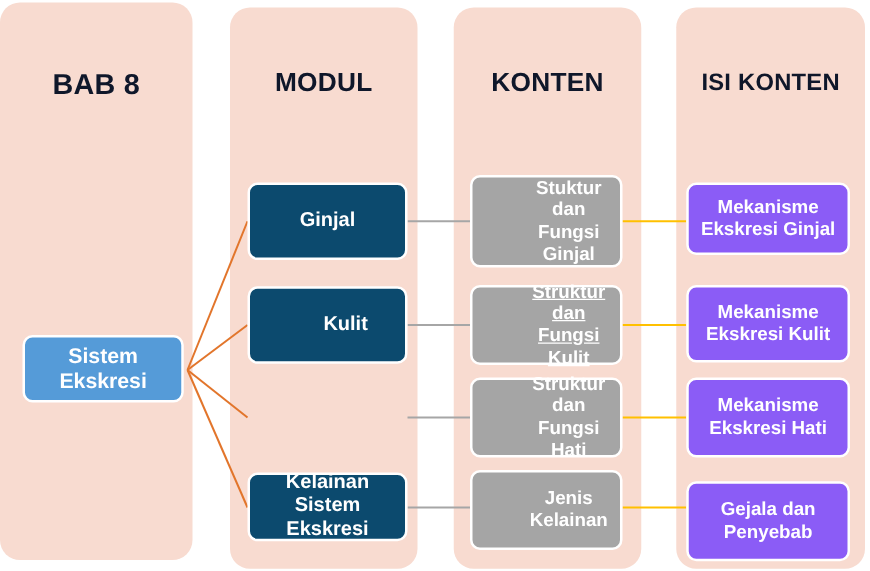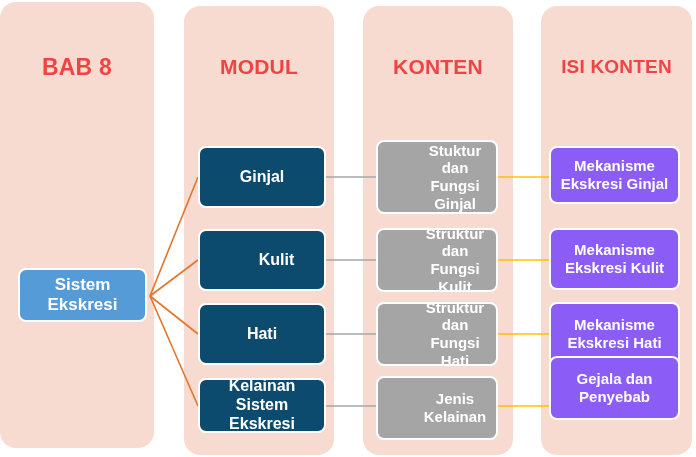--- a/index.html
+++ b/index.html
@@ -30,21 +30,21 @@
   }
   .panel-1 { left: 0px;   top: 2px; width: 154px; height: 446px; }
   .panel-2 { left: 184px; top: 6px; width: 150px; height: 449px; }
   .panel-3 { left: 363px; top: 6px; width: 150px; height: 449px; }
   .panel-4 { left: 541px; top: 6px; width: 151px; height: 449px; }
 
   
   .col-title {
     position: absolute;
     text-align: center;
-    color: #ef4444;
+    color: #0f172a;
     font-weight: bold;
     letter-spacing: 0.2px;
     white-space: nowrap;
   }
   .col-title-1 { left: 0px;   top: 54px; width: 154px; font-size: 23px; }
   .col-title-2 { left: 184px; top: 55px; width: 150px; font-size: 21px; }
   .col-title-3 { left: 363px; top: 55px; width: 150px; font-size: 21px; }
   .col-title-4 { left: 541px; top: 56px; width: 151px; font-size: 19px; }
 
   
@@ -79,30 +79,30 @@
   
   .mod { left: 198px; width: 128px; }
   .m-0 { top: 146px; height: 62px; }
   .m-1 { top: 229px; height: 62px; padding-left: 33px; }
   .m-2 { top: 303px; height: 62px; }
   .m-3 { top: 378px; height: 55px; }
 
   
   .kon { left: 376px; width: 122px; padding-left: 40px; }
   .k-0 { top: 140px; height: 74px; }
-  .k-1 { top: 228px; height: 64px; }
+  .k-1 { top: 228px; height: 64px; text-decoration: underline; }
   .k-2 { top: 302px; height: 64px; }
   .k-3 { top: 376px; height: 64px; }
 
   
   .isi { left: 549px; width: 131px; }
   .i-0 { top: 146px; height: 58px; }
   .i-1 { top: 228px; height: 62px; }
   .i-2 { top: 302px; height: 64px; }
-  .i-3 { top: 356px; height: 64px; }
+  .i-3 { top: 385px; height: 64px; }
 
   
   .node-root { left: 18px; top: 268px; width: 129px; height: 54px; }
 </style>
 </head>
 <body>
 
 <div id="diagram">
 
   <div class="panel panel-1"></div>
@@ -130,21 +130,20 @@
 
   <div class="col-title col-title-1">BAB 8</div>
   <div class="col-title col-title-2">MODUL</div>
   <div class="col-title col-title-3">KONTEN</div>
   <div class="col-title col-title-4">ISI KONTEN</div>
 
   <div class="node node-root">Sistem Ekskresi</div>
 
   <div class="node node-mod mod m-0">Ginjal</div>
   <div class="node node-mod mod m-1">Kulit</div>
-  <div class="node node-mod mod m-2">Hati</div>
   <div class="node node-mod mod m-3">Kelainan Sistem Ekskresi</div>
 
   <div class="node node-kont kon k-0">Stuktur dan Fungsi Ginjal</div>
   <div class="node node-kont kon k-1">Struktur dan Fungsi Kulit</div>
   <div class="node node-kont kon k-2">Struktur dan Fungsi Hati</div>
   <div class="node node-kont kon k-3">Jenis Kelainan</div>
 
   <div class="node node-isi isi i-0">Mekanisme Ekskresi Ginjal</div>
   <div class="node node-isi isi i-1">Mekanisme Ekskresi Kulit</div>
   <div class="node node-isi isi i-2">Mekanisme Ekskresi Hati</div>

